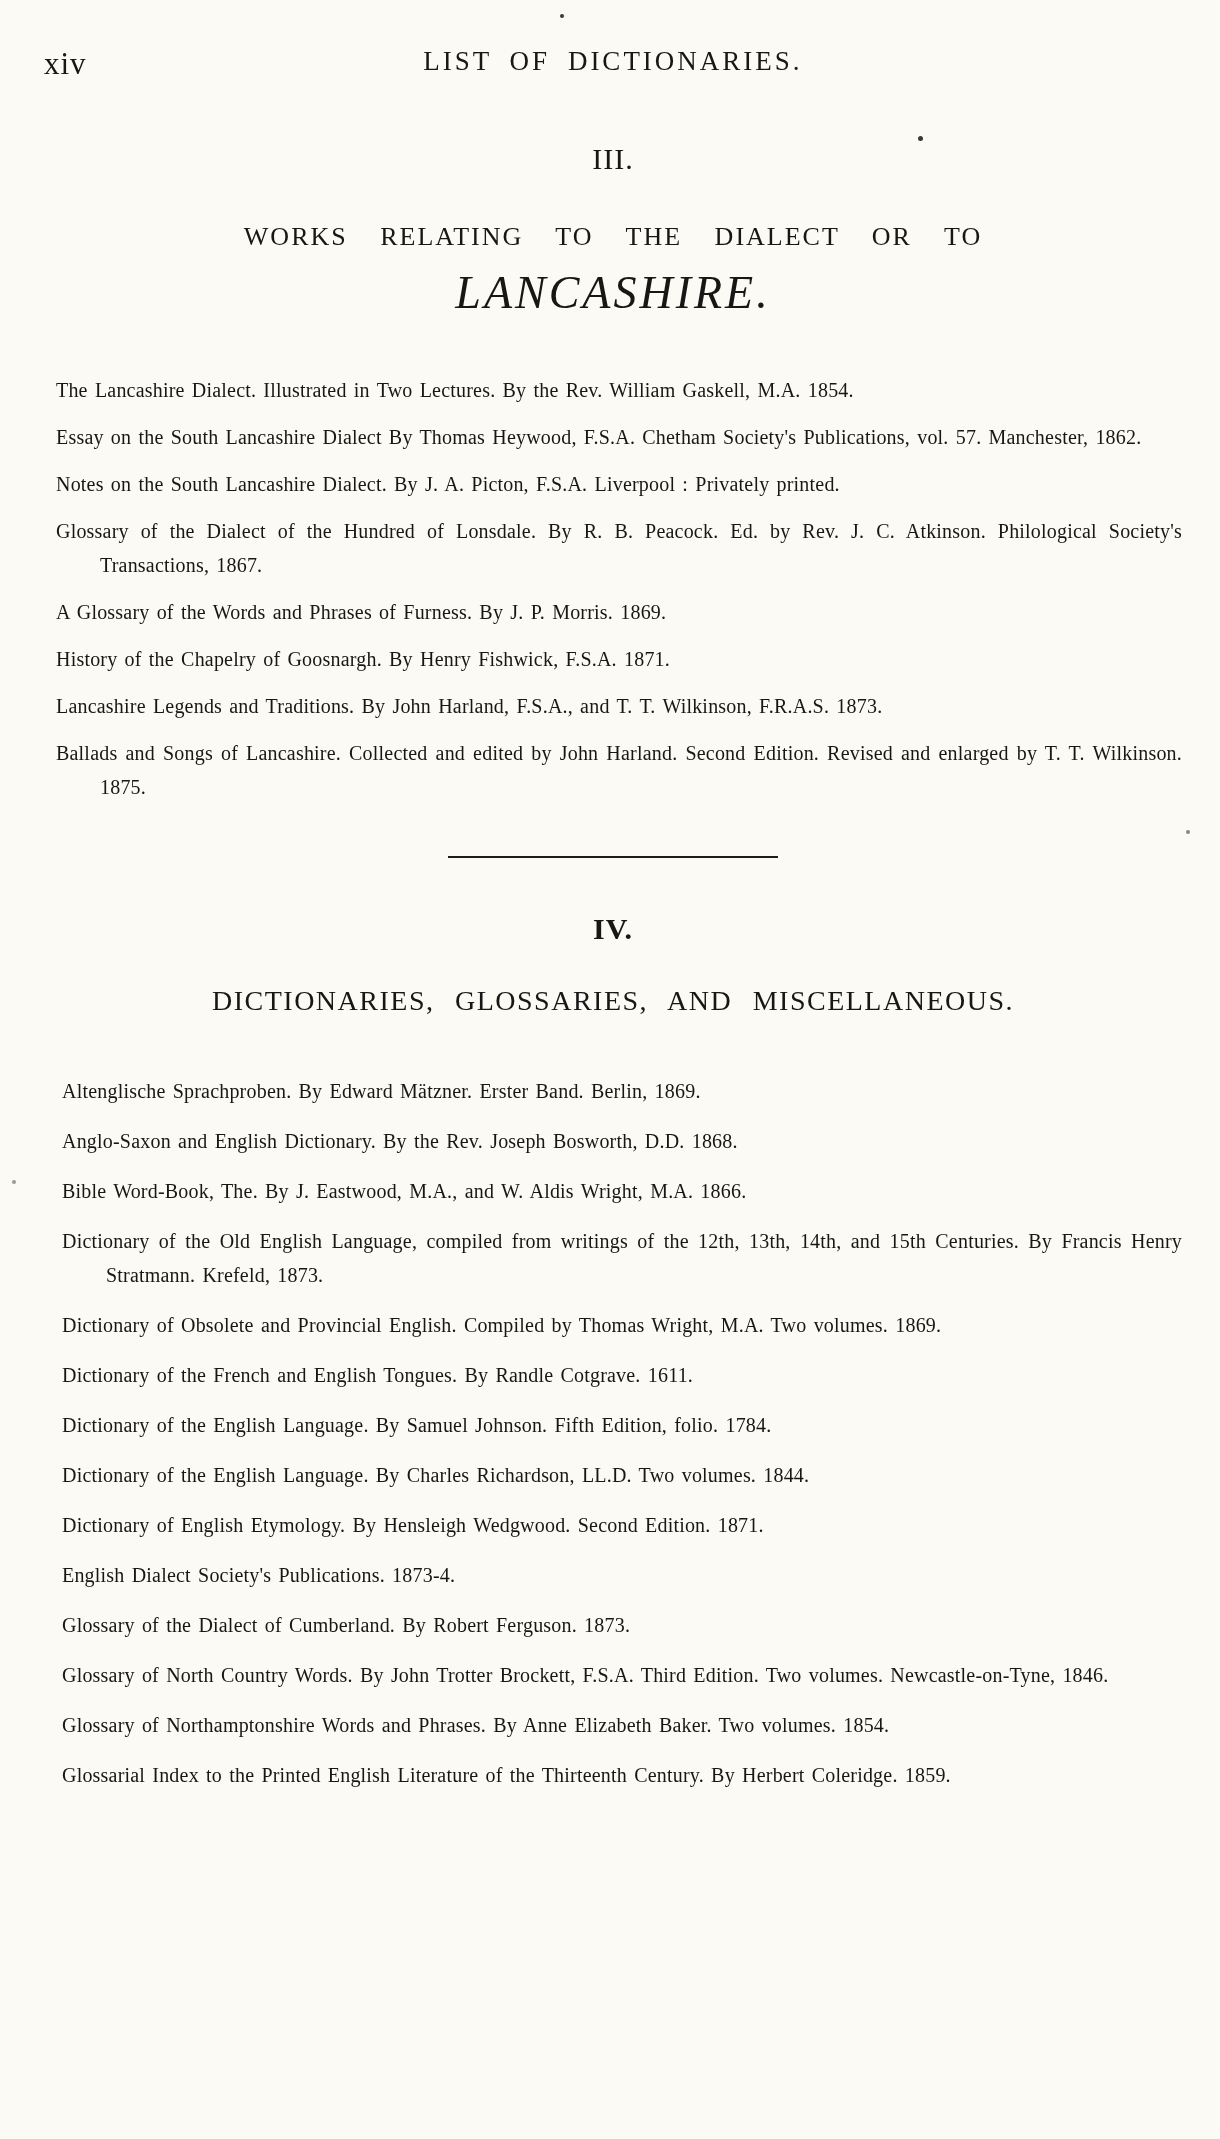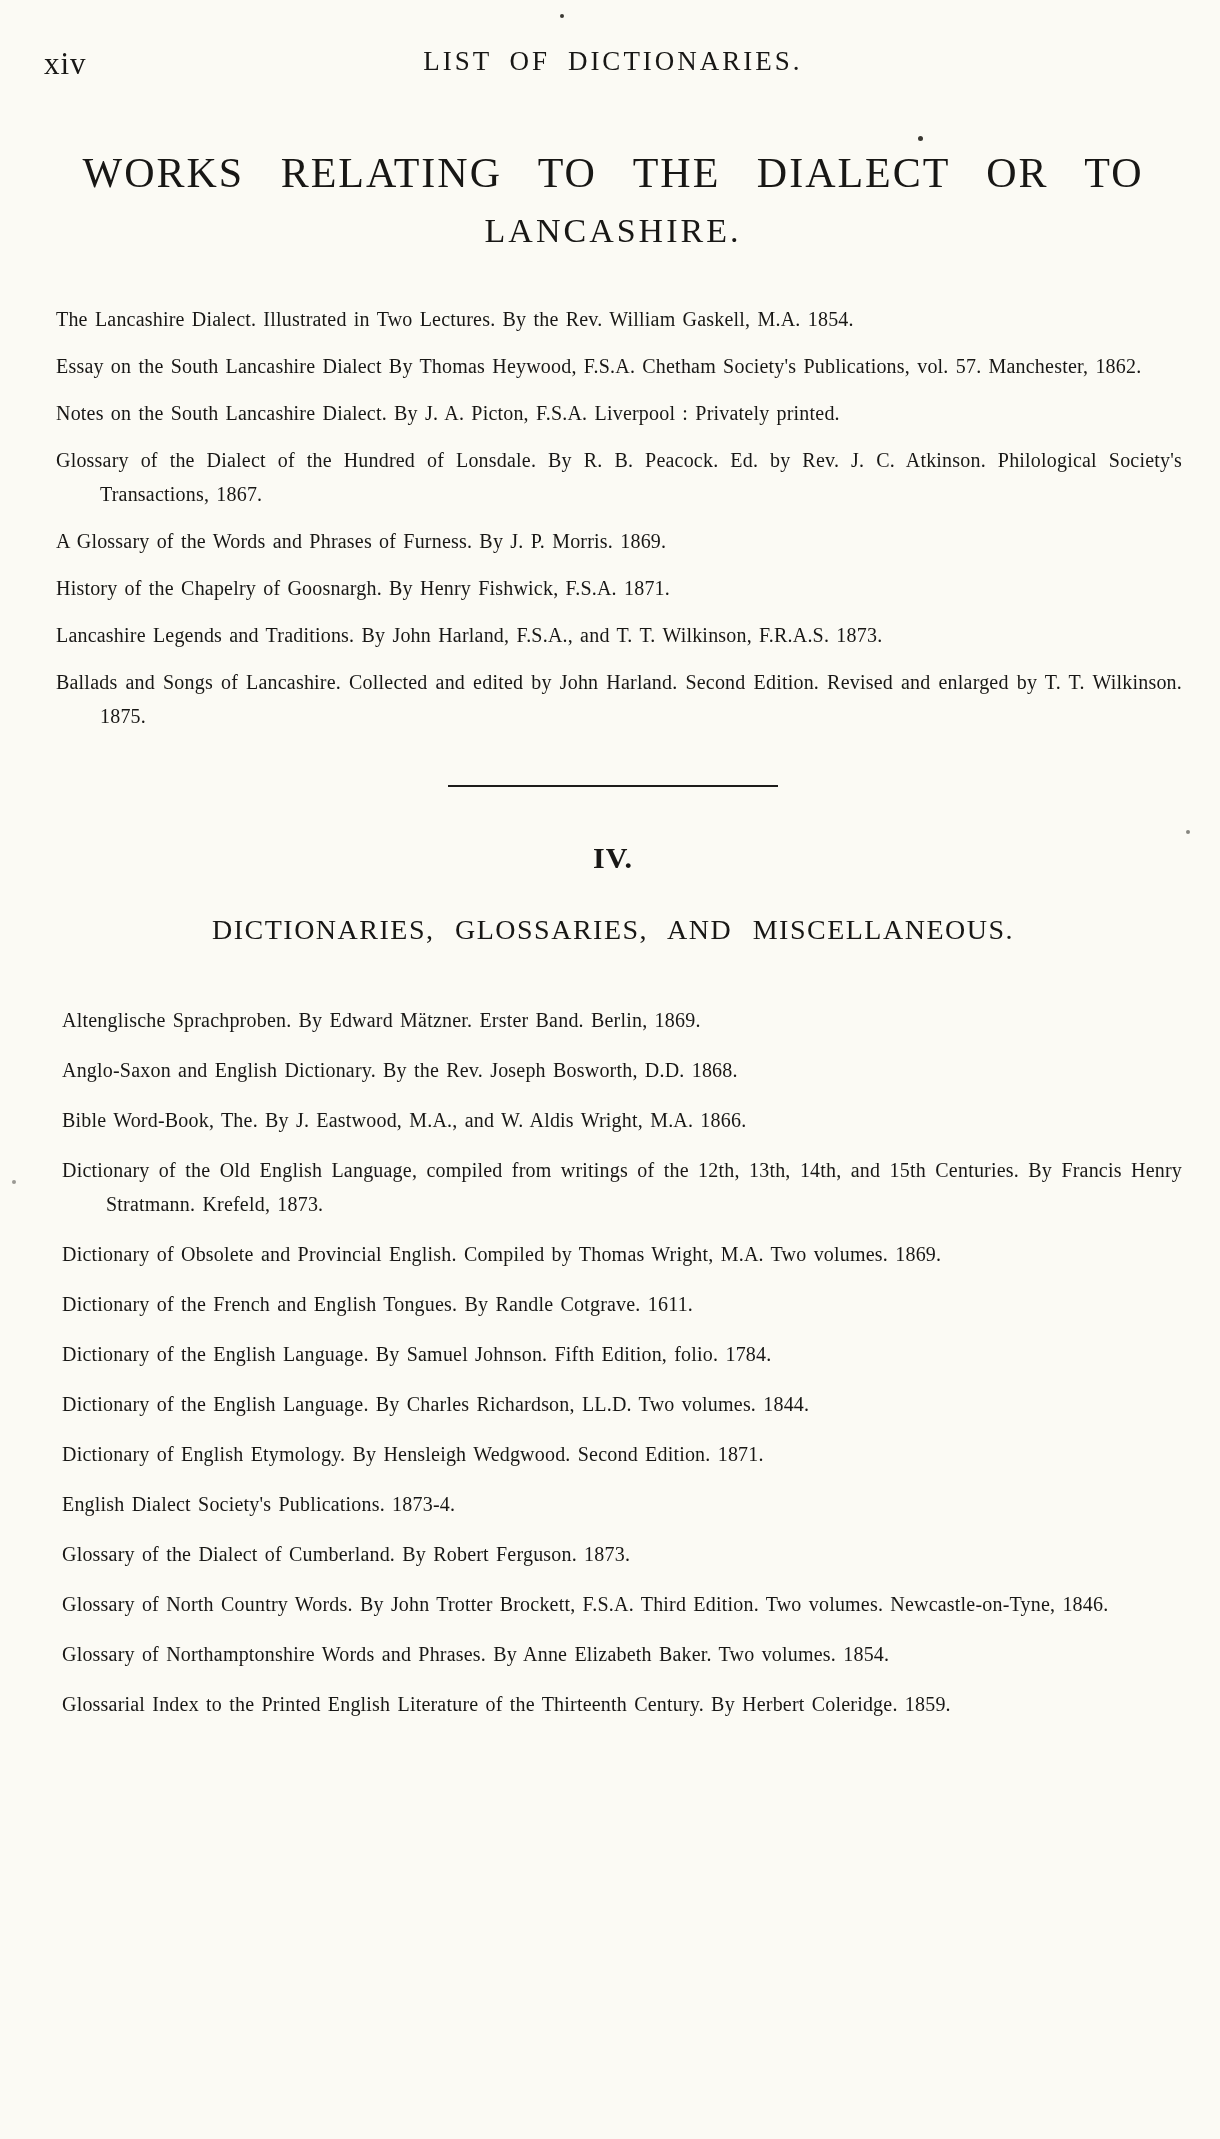--- a/index.html
+++ b/index.html
@@ -49,28 +49,29 @@
   .sec-num.first {
     margin-top: 0;
   }
   .sec-title {
     text-align: center;
     font-weight: normal;
     margin: 0 0 46px 0;
     line-height: 1.5;
   }
   .sec-title .line1 {
-    font-size: 42px;
+    font-size: 26px;
     word-spacing: 24px;
     letter-spacing: 2px;
   }
   .sec-title .line2 {
-    font-size: 34px;
+    font-size: 46px;
     letter-spacing: 3px;
     word-spacing: 6px;
+    font-style: italic;
   }
   .sec-title.one-line {
     font-size: 28px;
     letter-spacing: 1.5px;
     word-spacing: 12px;
     margin-bottom: 52px;
   }
   
   .entry {
     font-size: 20px;
@@ -114,20 +115,21 @@
   <span class="speck s2"></span>
   <span class="speck s3"></span>
   <span class="speck s4"></span>
 
   <header class="running-head">
     <span class="folio">xiv</span>
     <span class="running-title">LIST OF DICTIONARIES.</span>
   </header>
 
   <section>
+    <h2 class="sec-num first">III.</h2>
     <h1 class="sec-title">
       <span class="line1">WORKS RELATING TO THE DIALECT OR TO</span><br>
       <span class="line2">LANCASHIRE.</span>
     </h1>
     <div class="entries-iii">
       <p class="entry">The Lancashire Dialect. Illustrated in Two Lectures. By the Rev. William Gaskell, M.A. 1854.</p>
       <p class="entry">Essay on the South Lancashire Dialect By Thomas Heywood, F.S.A. Chetham Society's Publications, vol. 57. Manchester, 1862.</p>
       <p class="entry">Notes on the South Lancashire Dialect. By J. A. Picton, F.S.A. Liverpool : Privately printed.</p>
       <p class="entry">Glossary of the Dialect of the Hundred of Lonsdale. By R. B. Peacock. Ed. by Rev. J. C. Atkinson. Philological Society's Transactions, 1867.</p>
       <p class="entry">A Glossary of the Words and Phrases of Furness. By J. P. Morris. 1869.</p>

